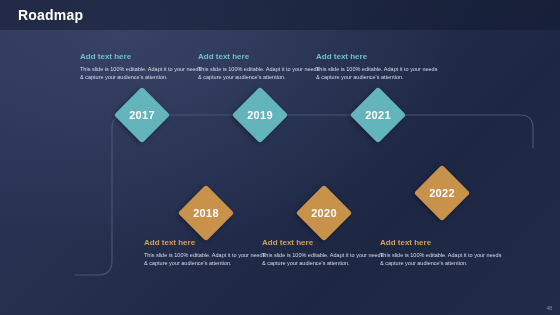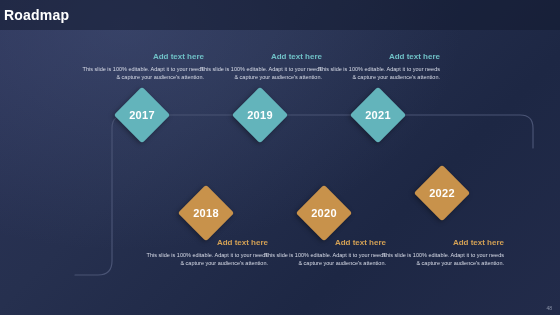--- a/index.html
+++ b/index.html
@@ -31,21 +31,21 @@
   .title-bar {
     position: absolute;
     top: 0; left: 0;
     width: 100%;
     height: 30px;
     background: rgba(18,25,47,0.55);
   }
   .title {
     position: absolute;
     top: 7px;
-    left: 4px;
+    left: 18px;
     color: #ffffff;
     font-size: 14px;
     font-weight: bold;
     letter-spacing: 0.2px;
   }
 
   .diagram {
     position: absolute;
     top: 30px; left: 0;
     width: 560px;
@@ -81,21 +81,21 @@
     font-weight: bold;
     letter-spacing: 0.3px;
   }
   .d-teal  { background: #63b4bb; }
   .d-gold  { background: #c8924b; }
 
   
   .txt {
     position: absolute;
     width: 124px;
-    text-align: right;
+    text-align: left;
   }
   .txt .hd {
     font-size: 8px;
     font-weight: bold;
     margin-bottom: 3px;
     line-height: 10px;
   }
   .txt .bd {
     font-size: 5.5px;
     line-height: 8px;

